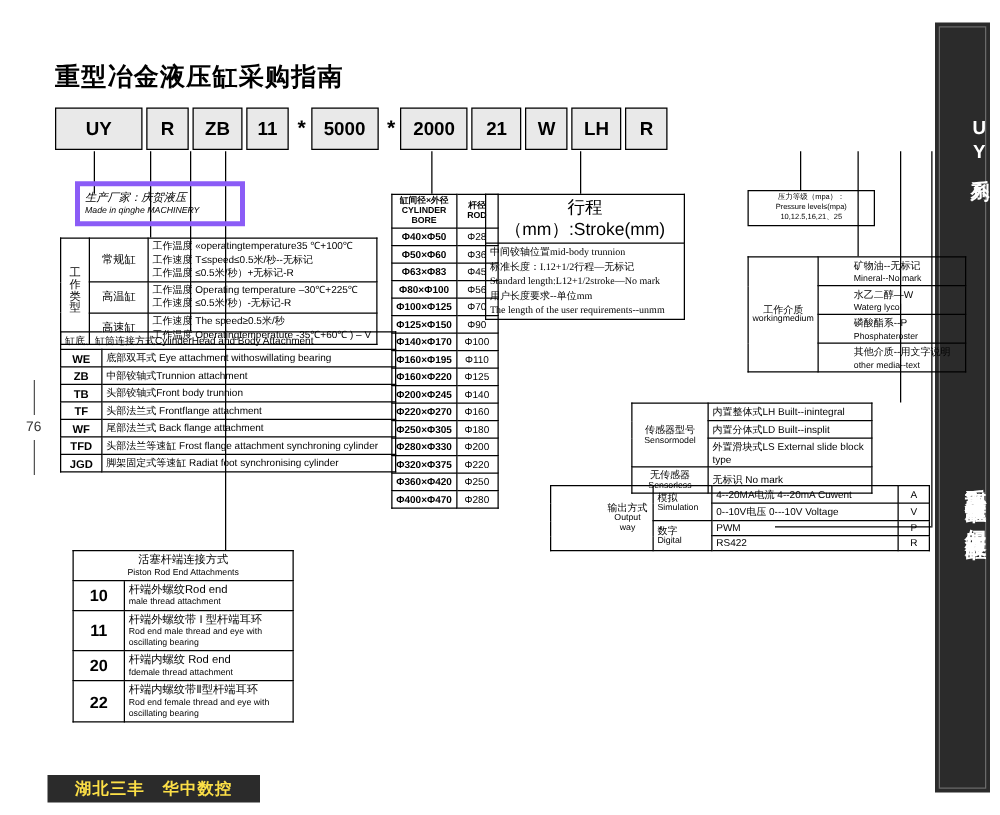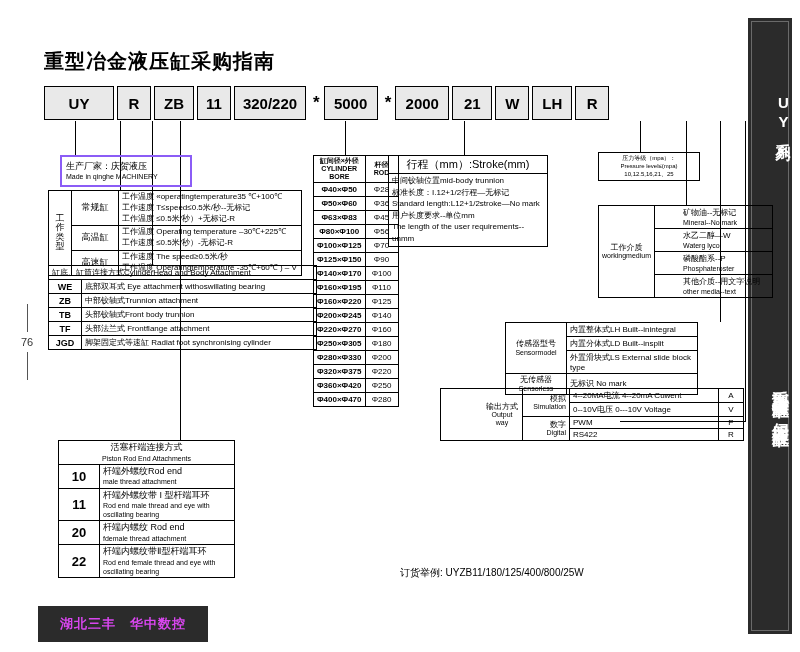--- a/index.html
+++ b/index.html
@@ -28,22 +28,22 @@
 
   
   .pagenum{
     position:absolute;left:16px;top:300px;width:22px;text-align:center;
     font-size:11px;color:#333;
   }
   .pagenum .bar{width:1px;height:28px;background:#555;margin:4px auto;}
 
   
   .footer{
-    position:absolute;left:38px;bottom:10px;width:170px;height:36px;
-    background:#2b2b2b;color:#d946ef;font-size:13px;font-weight:bold;
+    position:absolute;left:38px;bottom:10px;width:170px;height:22px;
+    background:#2b2b2b;color:#fde047;font-size:13px;font-weight:bold;
     display:flex;align-items:center;justify-content:center;letter-spacing:1px;
   }
 
   
   .title{
     position:absolute;left:44px;top:48px;font-size:20px;font-weight:bold;
     letter-spacing:1px;
   }
 
   
@@ -62,21 +62,21 @@
 
   
   table.g{border-collapse:collapse;font-size:8px;}
   table.g td{border:1px solid #000;padding:1px 3px;vertical-align:middle;}
   .cn{font-size:9px;}
   .en{font-size:7px;}
 
   .blk{position:absolute;}
 
   
-  #maker{left:60px;top:155px;width:120px;border:2px solid #8b5cf6;padding:3px 4px;font-size:8px;line-height:1.35;}
+  #maker{left:60px;top:145px;width:120px;border:4px solid #8b5cf6;padding:3px 4px;font-size:8px;line-height:1.35;font-style:italic;}
 
   
   #worktype{left:48px;top:190px;}
   #worktype td.vert{width:16px;text-align:center;font-size:9px;line-height:1.05;}
   #worktype td.lab{width:40px;text-align:center;font-size:9px;line-height:1.1;}
   #worktype td.desc{width:176px;font-size:8px;line-height:1.35;}
 
   
   #attach{left:48px;top:265px;}
   #attach td.code{width:26px;text-align:center;font-weight:bold;font-size:9px;}
@@ -92,40 +92,40 @@
   
   #bore{left:313px;top:155px;}
   #bore td{text-align:center;font-size:8px;height:11px;}
   #bore td.h{font-size:7px;line-height:1.15;font-weight:bold;}
   #bore td.b{width:44px;font-weight:bold;}
   #bore td.r{width:26px;}
 
   
   #stroke{left:388px;top:155px;}
   #stroke td{font-size:8px;}
-  #stroke td.head{text-align:center;font-size:11px;}
-  #stroke td.body{width:152px;line-height:1.45;}
+  #stroke td.head{text-align:center;font-size:14px;}
+  #stroke td.body{width:152px;line-height:1.45;font-family:Liberation Serif, serif;}
 
   
   #press{left:598px;top:152px;width:94px;border:1px solid #000;padding:2px 3px;font-size:6px;line-height:1.3;text-align:center;}
 
   
   #medium{left:598px;top:205px;}
   #medium td.lab{width:42px;text-align:center;font-size:8px;line-height:1.15;}
   #medium td.txt{width:86px;font-size:8px;padding-left:28px;}
 
   
   #sensor{left:505px;top:322px;}
   #sensor td.lab{width:54px;text-align:center;font-size:8px;line-height:1.2;}
   #sensor td.txt{width:124px;font-size:8px;}
 
   
   #output{left:440px;top:388px;}
   #output td.lab{width:34px;text-align:center;font-size:8px;line-height:1.15;padding-left:44px;}
-  #output td.mode{width:40px;text-align:right;font-size:8px;line-height:1.15;}
+  #output td.mode{width:40px;text-align:left;font-size:8px;line-height:1.15;}
   #output td.txt{width:142px;font-size:8px;}
   #output td.sym{width:18px;text-align:center;font-size:8px;}
 
   
   #example{left:400px;top:565px;font-size:10px;line-height:1.5;}
 
   
   .ln{position:absolute;background:#000;}
 </style>
 </head>
@@ -147,21 +147,20 @@
 
   <div class="footer">湖北三丰　华中数控</div>
 
   <div class="title">重型冶金液压缸采购指南</div>
 
   <div class="codes">
     <div class="cbox w1">UY</div>
     <div class="cbox">R</div>
     <div class="cbox w2">ZB</div>
     <div class="cbox">11</div>
-    <div class="cbox w3">320/220</div>
     <div class="star">*</div>
     <div class="cbox w4">5000</div>
     <div class="star">*</div>
     <div class="cbox w4">2000</div>
     <div class="cbox w2">21</div>
     <div class="cbox">W</div>
     <div class="cbox w2">LH</div>
     <div class="cbox">R</div>
   </div>
 
@@ -226,20 +225,28 @@
     </tr>
     <tr>
       <td class="code">TB</td>
       <td class="txt">头部铰轴式Front body trunnion</td>
     </tr>
     <tr>
       <td class="code">TF</td>
       <td class="txt">头部法兰式 Frontflange attachment</td>
     </tr>
     <tr>
+      <td class="code">WF</td>
+      <td class="txt">尾部法兰式 Back flange attachment</td>
+    </tr>
+    <tr>
+      <td class="code">TFD</td>
+      <td class="txt">头部法兰等速缸 Frost flange attachment synchroning cylinder</td>
+    </tr>
+    <tr>
       <td class="code">JGD</td>
       <td class="txt">脚架固定式等速缸 Radiat foot synchronising cylinder</td>
     </tr>
   </tbody>
     </table>
 
   <table class="g blk" id="rod">
     <tbody>
         <tr>
       <td class="hdr" colspan="2">
@@ -453,16 +460,15 @@
       <td class="sym">P</td>
     </tr>
     <tr>
       <td class="txt">RS422</td>
       <td class="sym">R</td>
     </tr>
   </tbody>
     </table>
 
   <div class="blk" id="example">
-    <div>订货举例: UYZB11/180/125/400/800/25W</div>
   </div>
 
 </div>
 
 </body></html>

